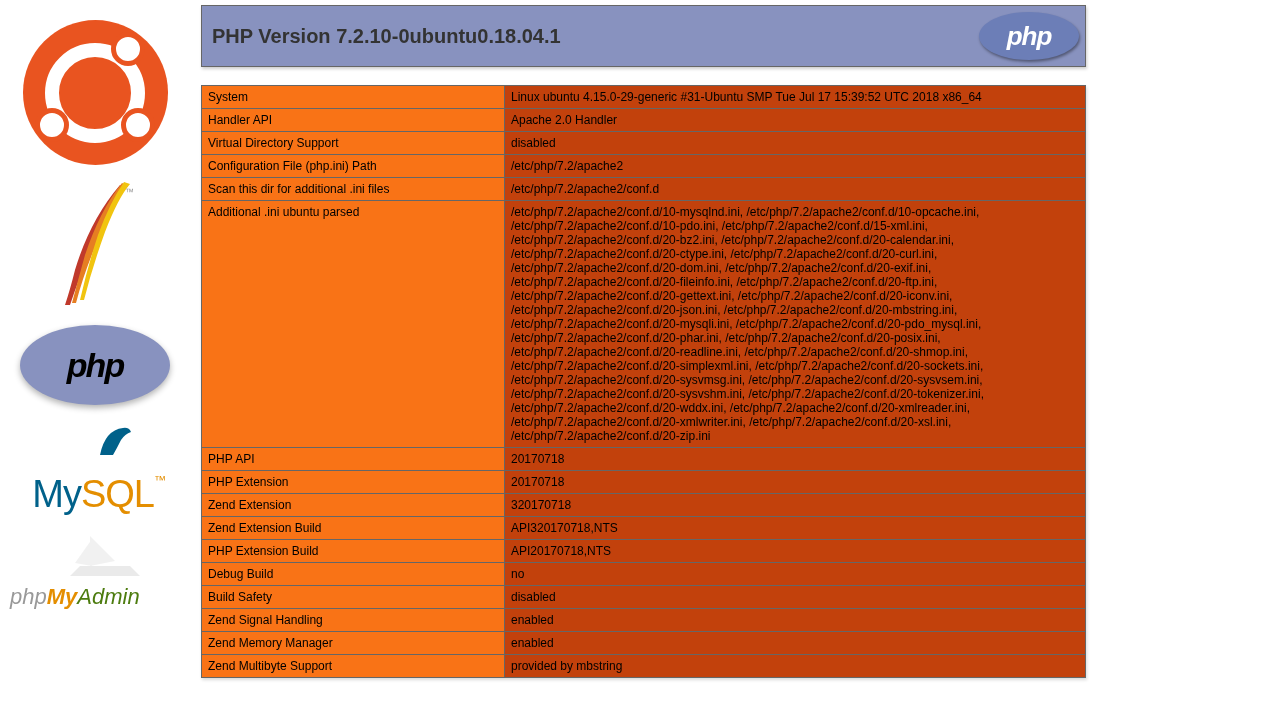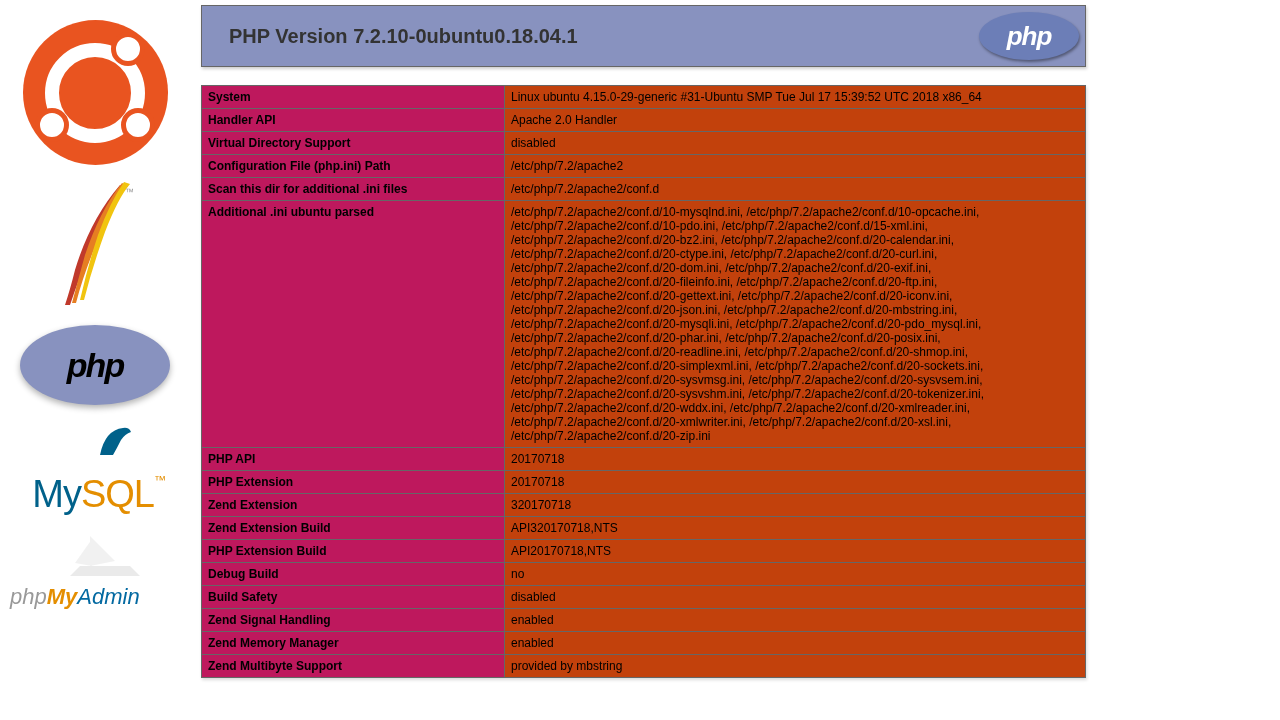--- a/index.html
+++ b/index.html
@@ -87,21 +87,21 @@
 }
 .pma-logo {
   font-family: Arial;
   font-size: 22px;
   font-style: italic;
   text-align: left;
   width: 170px;
 }
 .pma-logo .php1 { color: #999; }
 .pma-logo .my1 { color: #e48e00; font-weight: bold; }
-.pma-logo .admin { color: #0369a1; }
+.pma-logo .admin { color: #4d7c0f; }
 .pma-ship {
   width: 90px;
   height: 50px;
   margin-left: 50px;
   opacity: 0.4;
 }
 .main {
   position: absolute;
   left: 201px;
   top: 5px;
@@ -113,21 +113,21 @@
   padding: 0;
   position: relative;
   height: 60px;
   display: flex;
   align-items: center;
   box-shadow: 1px 2px 3px rgba(0,0,0,0.2);
 }
 .header-title {
   font-size: 20px;
   font-weight: bold;
-  padding-left: 27px;
+  padding-left: 10px;
   color: #333;
 }
 .header-php-badge {
   position: absolute;
   right: 6px;
   top: 6px;
   width: 100px;
   height: 48px;
   background: #6c7eb7;
   border-radius: 50%;
@@ -147,22 +147,22 @@
   margin-top: 18px;
   box-shadow: 1px 2px 3px rgba(0,0,0,0.15);
 }
 .info-table td {
   border: 1px solid #666;
   padding: 4px 6px;
   vertical-align: top;
   font-size: 12px;
 }
 .info-table td.k {
-  background: #be185d;
-  font-weight: bold;
+  background: #f97316;
+  font-weight: normal;
   width: 290px;
 }
 .info-table td.v {
   background: #c2410c;
 }
 </style>
 </head>
 <body>
 
 <div class="sidebar">

